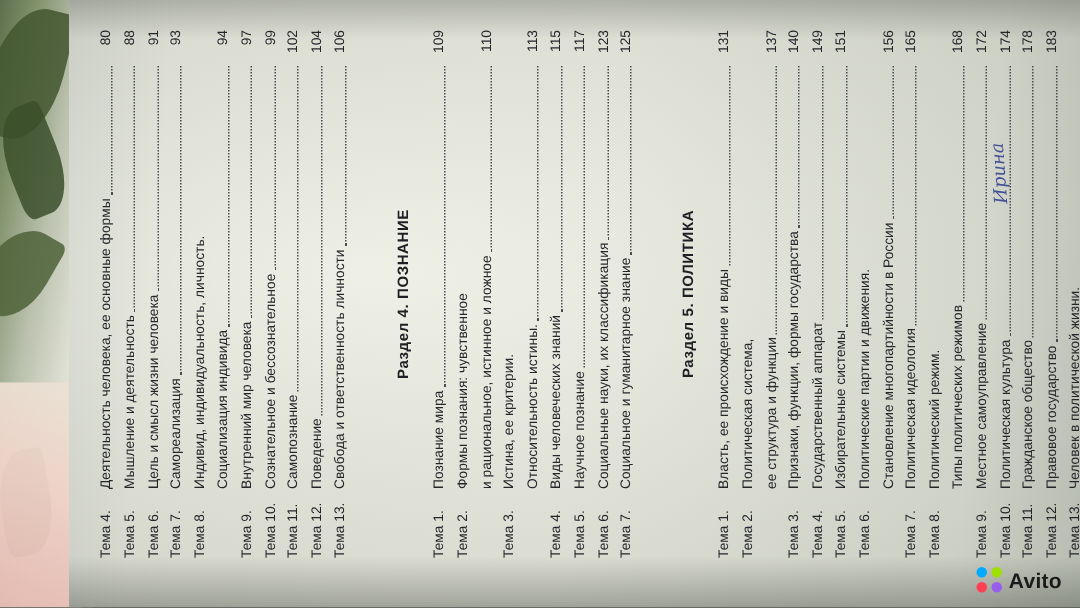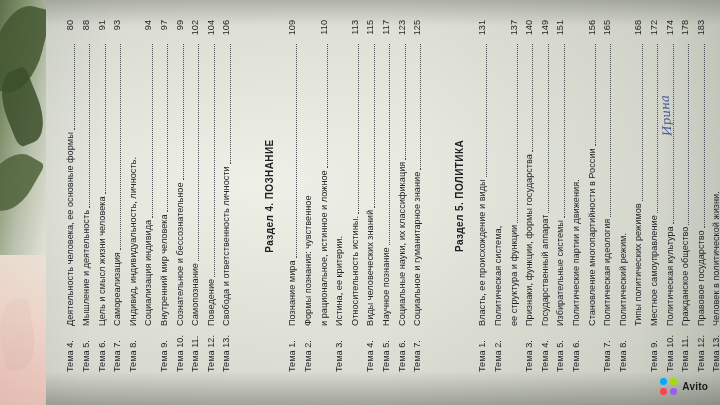--- a/index.html
+++ b/index.html
@@ -151,21 +151,21 @@
     width: 7px; height: 7px;
     border-radius: 50%;
     display: block;
   }
   .wm-dots i:nth-child(1) { left: 0; top: 0; background: #0af; }
   .wm-dots i:nth-child(2) { right: 0; top: 0; background: #a0e000; }
   .wm-dots i:nth-child(3) { left: 0; bottom: 0; background: #ff4053; }
   .wm-dots i:nth-child(4) { right: 0; bottom: 0; background: #965eeb; }
   .wm-text {
     color: #1a1a1a;
-    font-size: 10px;
+    font-size: 14px;
     font-weight: bold;
     letter-spacing: .2px;
   }
 </style>
 </head>
 <body>
 
 <div class="photo">
 
   <div class="left-strip">

